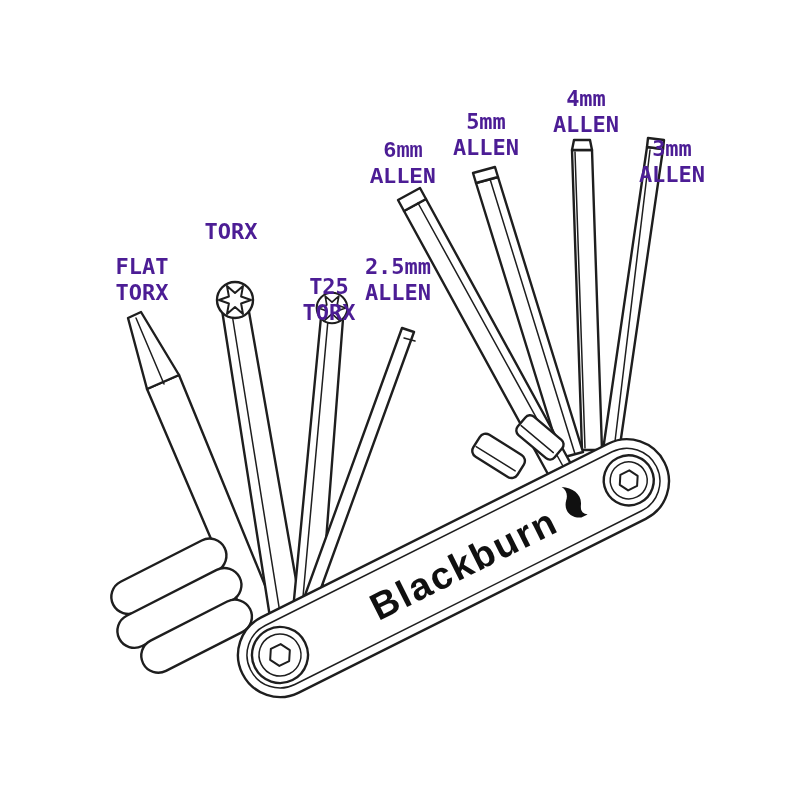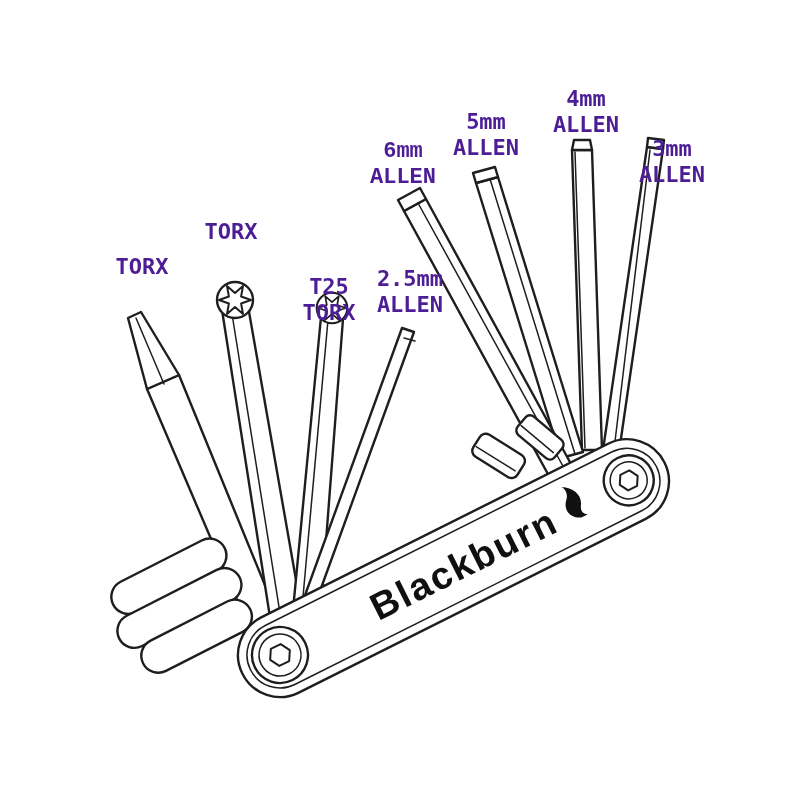--- a/index.html
+++ b/index.html
@@ -14,30 +14,31 @@
          transform:translateX(-50%);}
   .brand-text{font-family:"Liberation Sans", sans-serif;font-size:38px;font-weight:bold;
               letter-spacing:2px;fill:#101010;}
 </style>
 </head>
 <body>
 
 <div id="stage">
 
   <div class="label" style="left:142px;top:254px;">
+    <div>FLAT</div>
     <div>TORX</div>
   </div>
   <div class="label" style="left:231px;top:219px;">
     <div>TORX</div>
   </div>
   <div class="label" style="left:329px;top:234px;margin-top:40px;">
     <div>T25</div>
     <div>TORX</div>
   </div>
-  <div class="label" style="left:410px;top:254px;margin-top:12px;">
+  <div class="label" style="left:398px;top:254px;">
     <div>2.5mm</div>
     <div>ALLEN</div>
   </div>
   <div class="label" style="left:403px;top:139px;font-family:Liberation Mono, monospace;">
     <div>6mm</div>
     <div>ALLEN</div>
   </div>
   <div class="label" style="left:486px;top:109px;">
     <div>5mm</div>
     <div>ALLEN</div>

